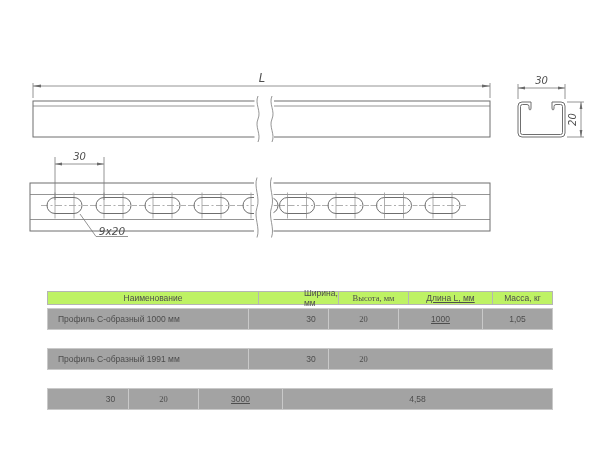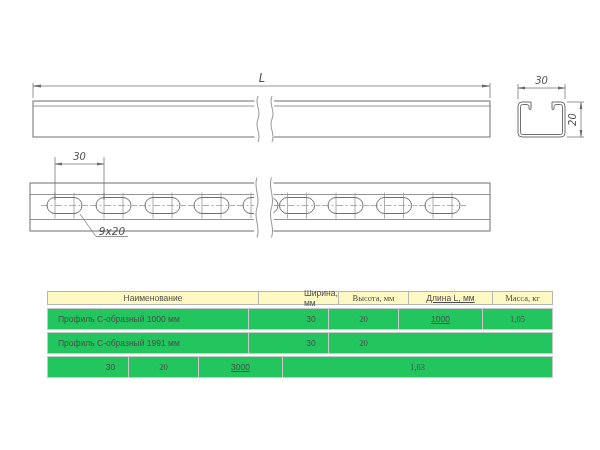--- a/index.html
+++ b/index.html
@@ -10,31 +10,31 @@
   .ol{stroke:#6f6f6f;stroke-width:1;fill:none;}
   .thin{stroke:#7a7a7a;stroke-width:0.8;fill:none;}
   .cl{stroke:#9a9a9a;stroke-width:0.8;fill:none;stroke-dasharray:7 2.5 2 2.5;}
   .tick{stroke:#9a9a9a;stroke-width:0.8;fill:none;}
   .dim{stroke:#787878;stroke-width:0.8;fill:none;}
   .arr{fill:#6a6a6a;stroke:none;}
   .mask{fill:#ffffff;stroke:none;}
   .dimtxt{font-family:"DejaVu Sans",sans-serif;font-style:italic;fill:#4f4f4f;}
   
   #spec-table{position:absolute;left:47px;top:291px;width:506px;font-size:8.5px;color:#4d4d4d;}
-  .t-head{display:flex;height:14px;background:#fef9c3;border:1px solid #b5b5b5;
+  .t-head{display:flex;height:14px;background:#bef264;border:1px solid #b5b5b5;
           box-sizing:border-box;margin-bottom:3px;}
-  .t-row{display:flex;height:22px;background:#22c55e;border:1px solid #c9c9c9;
-         box-sizing:border-box;margin-bottom:2px;}
+  .t-row{display:flex;height:22px;background:#a3a3a3;border:1px solid #c9c9c9;
+         box-sizing:border-box;margin-bottom:18px;}
   .t-cell{display:flex;align-items:center;justify-content:center;box-sizing:border-box;height:100%;}
   .t-row .t-cell{border-left:1px solid #c9c9c9;}
   .t-head .t-cell{border-left:1px solid #b5b5b5;}
   .t-cell:first-child{border-left:none!important;}
   .c1{width:210px;}
   .t-row .c1{justify-content:flex-start;padding-left:10px;width:200px;}
-  .c2{width:80px;padding-left:45px;}.c3{width:70px;font-family:Liberation Serif, serif;}.c4{width:84px;text-decoration:underline;}.c5{flex:1;font-family:Liberation Serif, serif;}
+  .c2{width:80px;padding-left:45px;}.c3{width:70px;font-family:Liberation Serif, serif;}.c4{width:84px;text-decoration:underline;}.c5{flex:1;}
 </style>
 </head>
 <body>
 
 <div id="stage">
 
   <svg id="drawing" width="600" height="285" viewBox="0 0 600 285">
     <defs>
       <g id="slot">
         <line class="cl" x1="-14" y1="0" x2="33" y2="0"></line>
@@ -146,16 +146,16 @@
     </div>
     <div class="t-row">
       <div class="t-cell c1">Профиль С-образный 1991 мм</div>
       <div class="t-cell c2">30</div>
       <div class="t-cell c3">20</div>
     </div>
     <div class="t-row">
       <div class="t-cell c2">30</div>
       <div class="t-cell c3">20</div>
       <div class="t-cell c4">3000</div>
-      <div class="t-cell c5">1,63</div>
+      <div class="t-cell c5">4,58</div>
     </div>
   </div>
 </div>
 
 </body></html>

